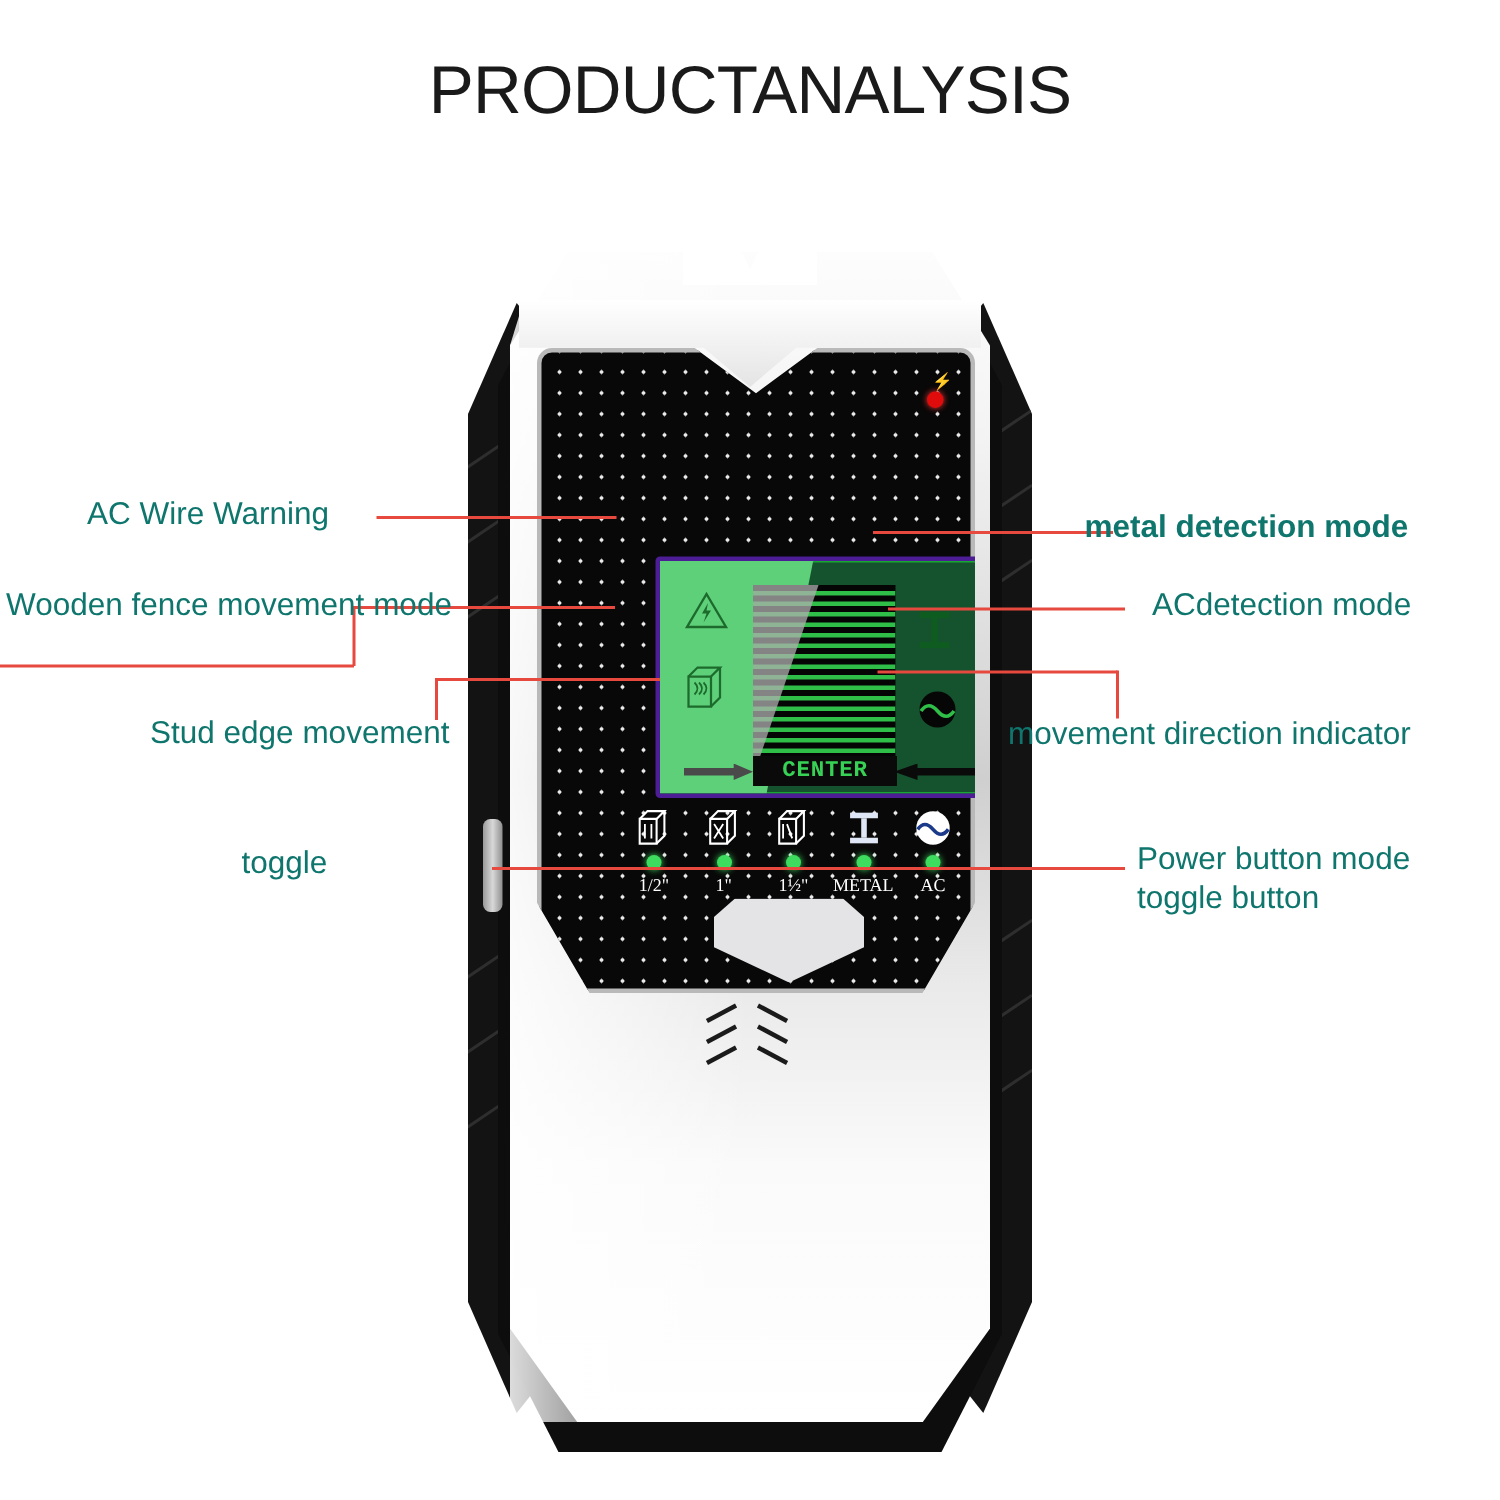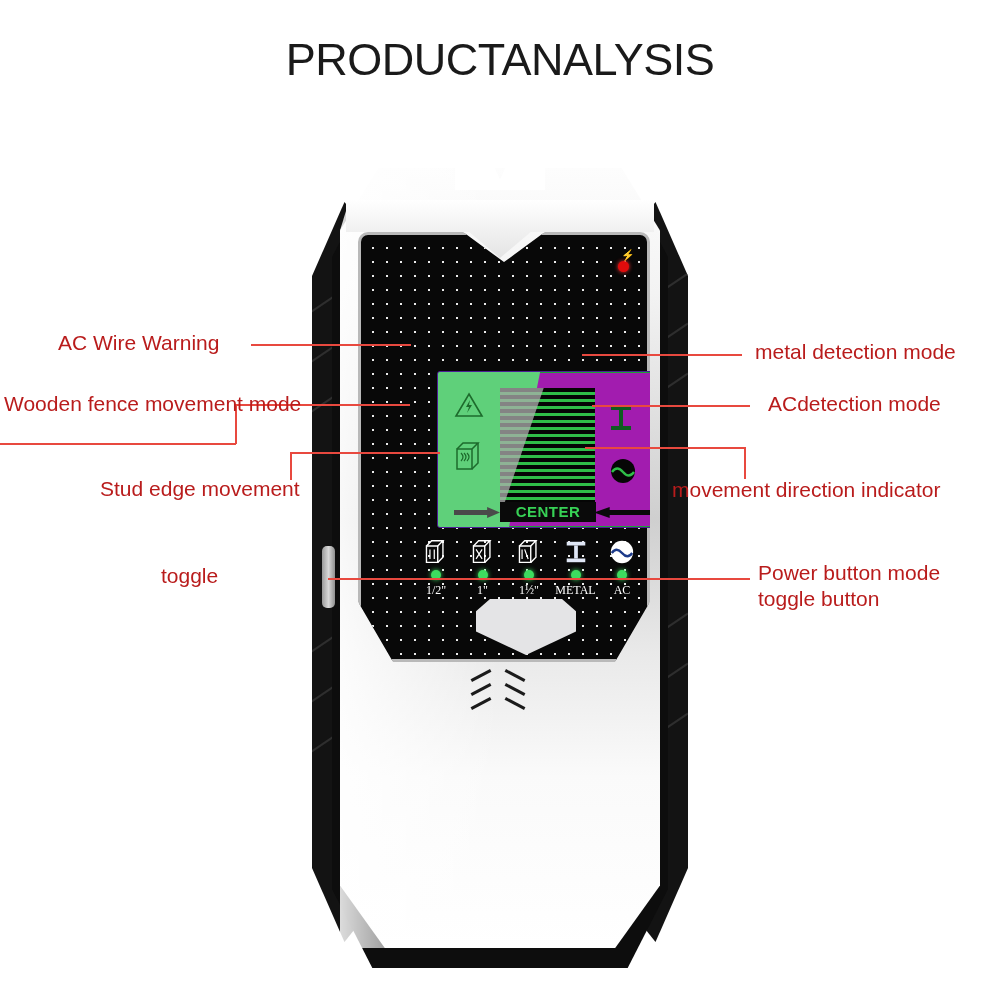--- a/index.html
+++ b/index.html
@@ -65,22 +65,23 @@
     position:absolute;inset:0;
     background-image:radial-gradient(#ffffff 1.3px, transparent 1.4px);
     background-size:14px 14px;background-position:5px 6px;opacity:.92;
   }
   #power-led{position:absolute;right:18px;top:26px;width:11px;height:11px;border-radius:50%;background:#e00c0c;box-shadow:0 0 4px #f33;}
   #bolt-icon{position:absolute;right:12px;top:15px;color:#fff;font-size:11px;line-height:11px;}
 
   
   #lcd{
     position:absolute;left:76px;top:136px;width:222px;height:155px;
-    background:#a21caf;border:1px solid #4c1d95;border-radius:3px;overflow:hidden;
+    background:#14532d;border:3px solid #4c1d95;border-radius:3px;overflow:hidden;
     box-shadow:inset 0 0 0 1px #1aa634;
+    font-family:Liberation Mono, monospace;
   }
   #lcd-light{position:absolute;left:0;top:0;width:100%;height:100%;
     background:#5fd07a;clip-path:polygon(0 0,46% 0,32% 100%,0 100%);}
   #lcd-bars{position:absolute;left:62px;top:16px;width:95px;height:117px;background:#050505;overflow:hidden;}
   #lcd-bars i{display:block;width:100%;height:3px;background:#2fbe48;margin-top:4px;}
   #lcd-bars-shade{position:absolute;left:62px;top:16px;width:95px;height:117px;
     background:rgba(175,175,175,.75);clip-path:polygon(0 0,46% 0,4% 100%,0 100%);}
   .lcd-icon{position:absolute;}
   #icon-warning{left:16px;top:20px;}
   #icon-wood{left:16px;top:68px;}
@@ -109,21 +110,21 @@
   #side-button{position:absolute;left:12px;top:386px;width:13px;height:62px;border-radius:5px;
     background:linear-gradient(90deg,#9a9a9a,#d8d8d8,#8f8f8f);}
 
   #vents{position:absolute;left:160px;top:510px;width:60px;height:42px;}
   #vents i{position:absolute;width:22px;height:3px;background:#1b1b1b;}
 
   
   .lead{position:absolute;background:#e8493f;height:1.6px;}
   .leadv{position:absolute;background:#e8493f;width:1.6px;}
 
-  .anno{position:absolute;color:#b91c1c;font-size:21px;white-space:nowrap;}
+  .anno{position:absolute;color:#0f766e;font-size:21px;white-space:nowrap;}
   .anno.two-line{white-space:normal;text-align:left;line-height:1.25;}
 </style>
 </head>
 <body>
 
 <div id="page-title">PRODUCTANALYSIS</div>
 
 <div id="device">
 
   <div id="grip-right" class="grip">
@@ -317,19 +318,19 @@
 <div class="lead" style="left:585px;top:447px;width:160px;"></div>
 <div class="leadv" style="left:744px;top:447px;height:32px;"></div>
 
 <div class="lead" style="left:545px;top:578px;width:205px;"></div>
 
 <div class="anno" style="left:58px;top:331px;">AC Wire Warning</div>
 <div class="anno" style="left:4px;top:392px;">Wooden fence movement mode</div>
 <div class="anno" style="left:100px;top:477px;">Stud edge movement</div>
 <div class="anno" style="left:161px;top:564px;">toggle</div>
 
-<div class="anno" style="left:755px;top:340px;">metal detection mode</div>
+<div class="anno" style="left:723px;top:340px;font-weight:bold;">metal detection mode</div>
 <div class="anno" style="left:768px;top:392px;">ACdetection mode</div>
 <div class="anno" style="left:672px;top:478px;">movement direction indicator</div>
 <div class="anno two-line" style="left:758px;top:560px;width:232px;">
   <span>Power button mode</span><br>
   <span>toggle button</span>
 </div>
 
 </body></html>

